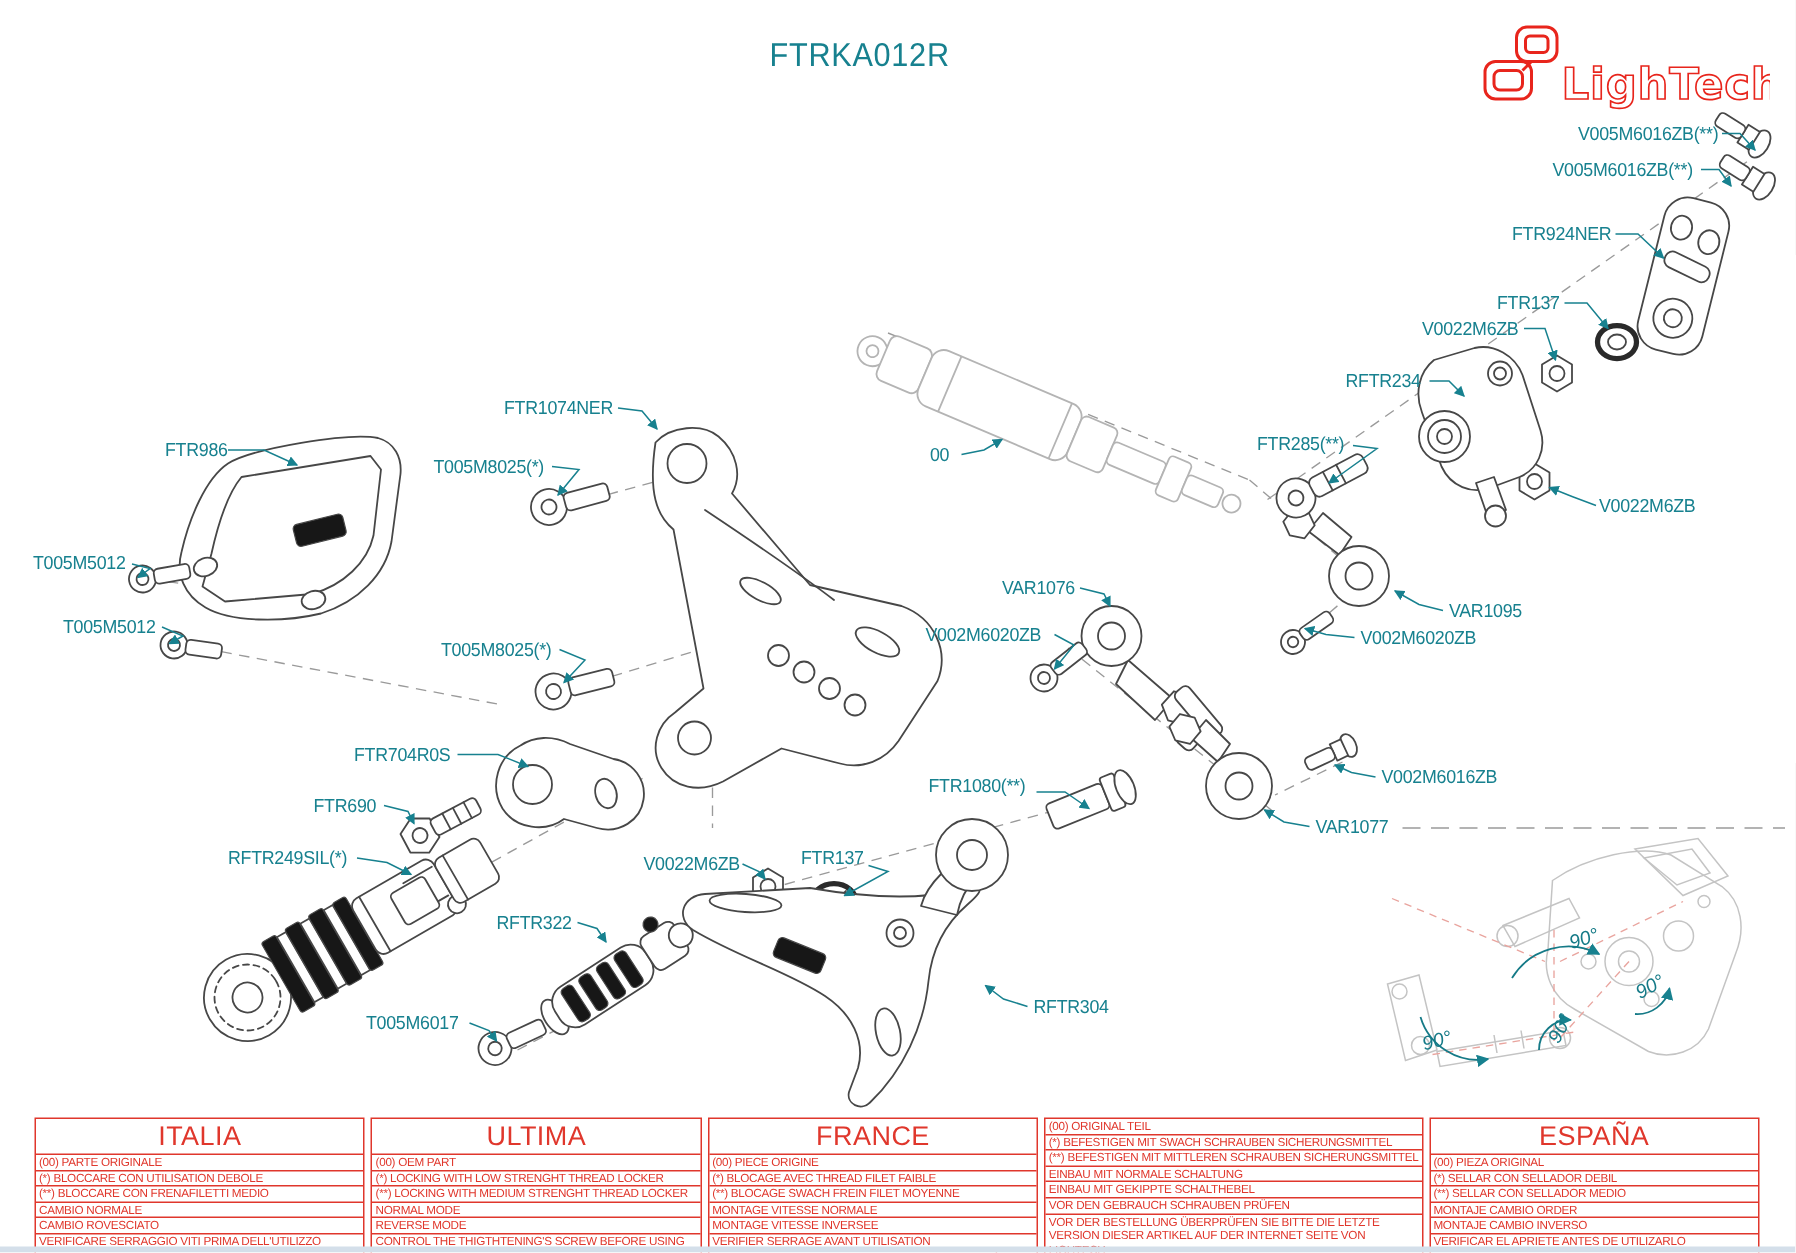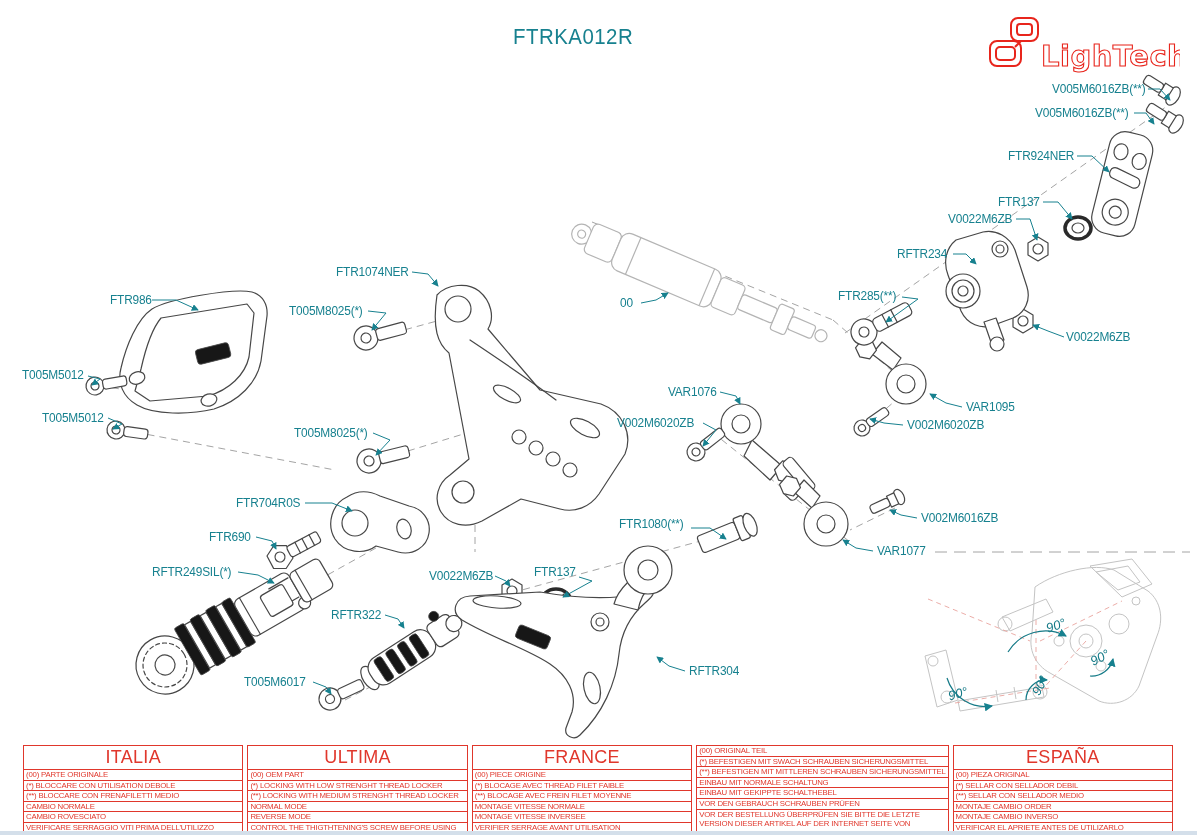--- a/index.html
+++ b/index.html
@@ -426,21 +426,21 @@
       <div class="lrow">(**) LOCKING WITH MEDIUM STRENGHT THREAD LOCKER</div>
       <div class="lrow">NORMAL MODE</div>
       <div class="lrow">REVERSE MODE</div>
       <div class="lrow">CONTROL THE THIGTHTENING'S SCREW BEFORE USING</div>
       <div class="lrow last">BEFORE ORDER CHECKING THE LATEST RELEASE ON WEBSITE</div>
     </div>
     <div class="lcol">
       <div class="lhead">FRANCE</div>
       <div class="lrow">(00) PIECE ORIGINE</div>
       <div class="lrow">(*)  BLOCAGE AVEC THREAD FILET FAIBLE</div>
-      <div class="lrow">(**) BLOCAGE AVEC FREIN FILET MOYENNE</div>
+      <div class="lrow">(**) BLOCAGE SWACH FREIN FILET MOYENNE</div>
       <div class="lrow">MONTAGE VITESSE NORMALE</div>
       <div class="lrow">MONTAGE VITESSE INVERSEE</div>
       <div class="lrow">VERIFIER SERRAGE AVANT UTILISATION</div>
       <div class="lrow last">AVANT DE ORDONNER ON DOIT VERIFIER LA DERNIÈRE RELEASE SUR LE SITE INTERNET</div>
     </div>
     <div class="lcol">
       <div class="lrow">(00) ORIGINAL TEIL</div>
       <div class="lrow">(*)  BEFESTIGEN MIT SWACH SCHRAUBEN SICHERUNGSMITTEL</div>
       <div class="lrow">(**) BEFESTIGEN MIT MITTLEREN SCHRAUBEN SICHERUNGSMITTEL</div>
       <div class="lrow">EINBAU MIT NORMALE SCHALTUNG</div>

